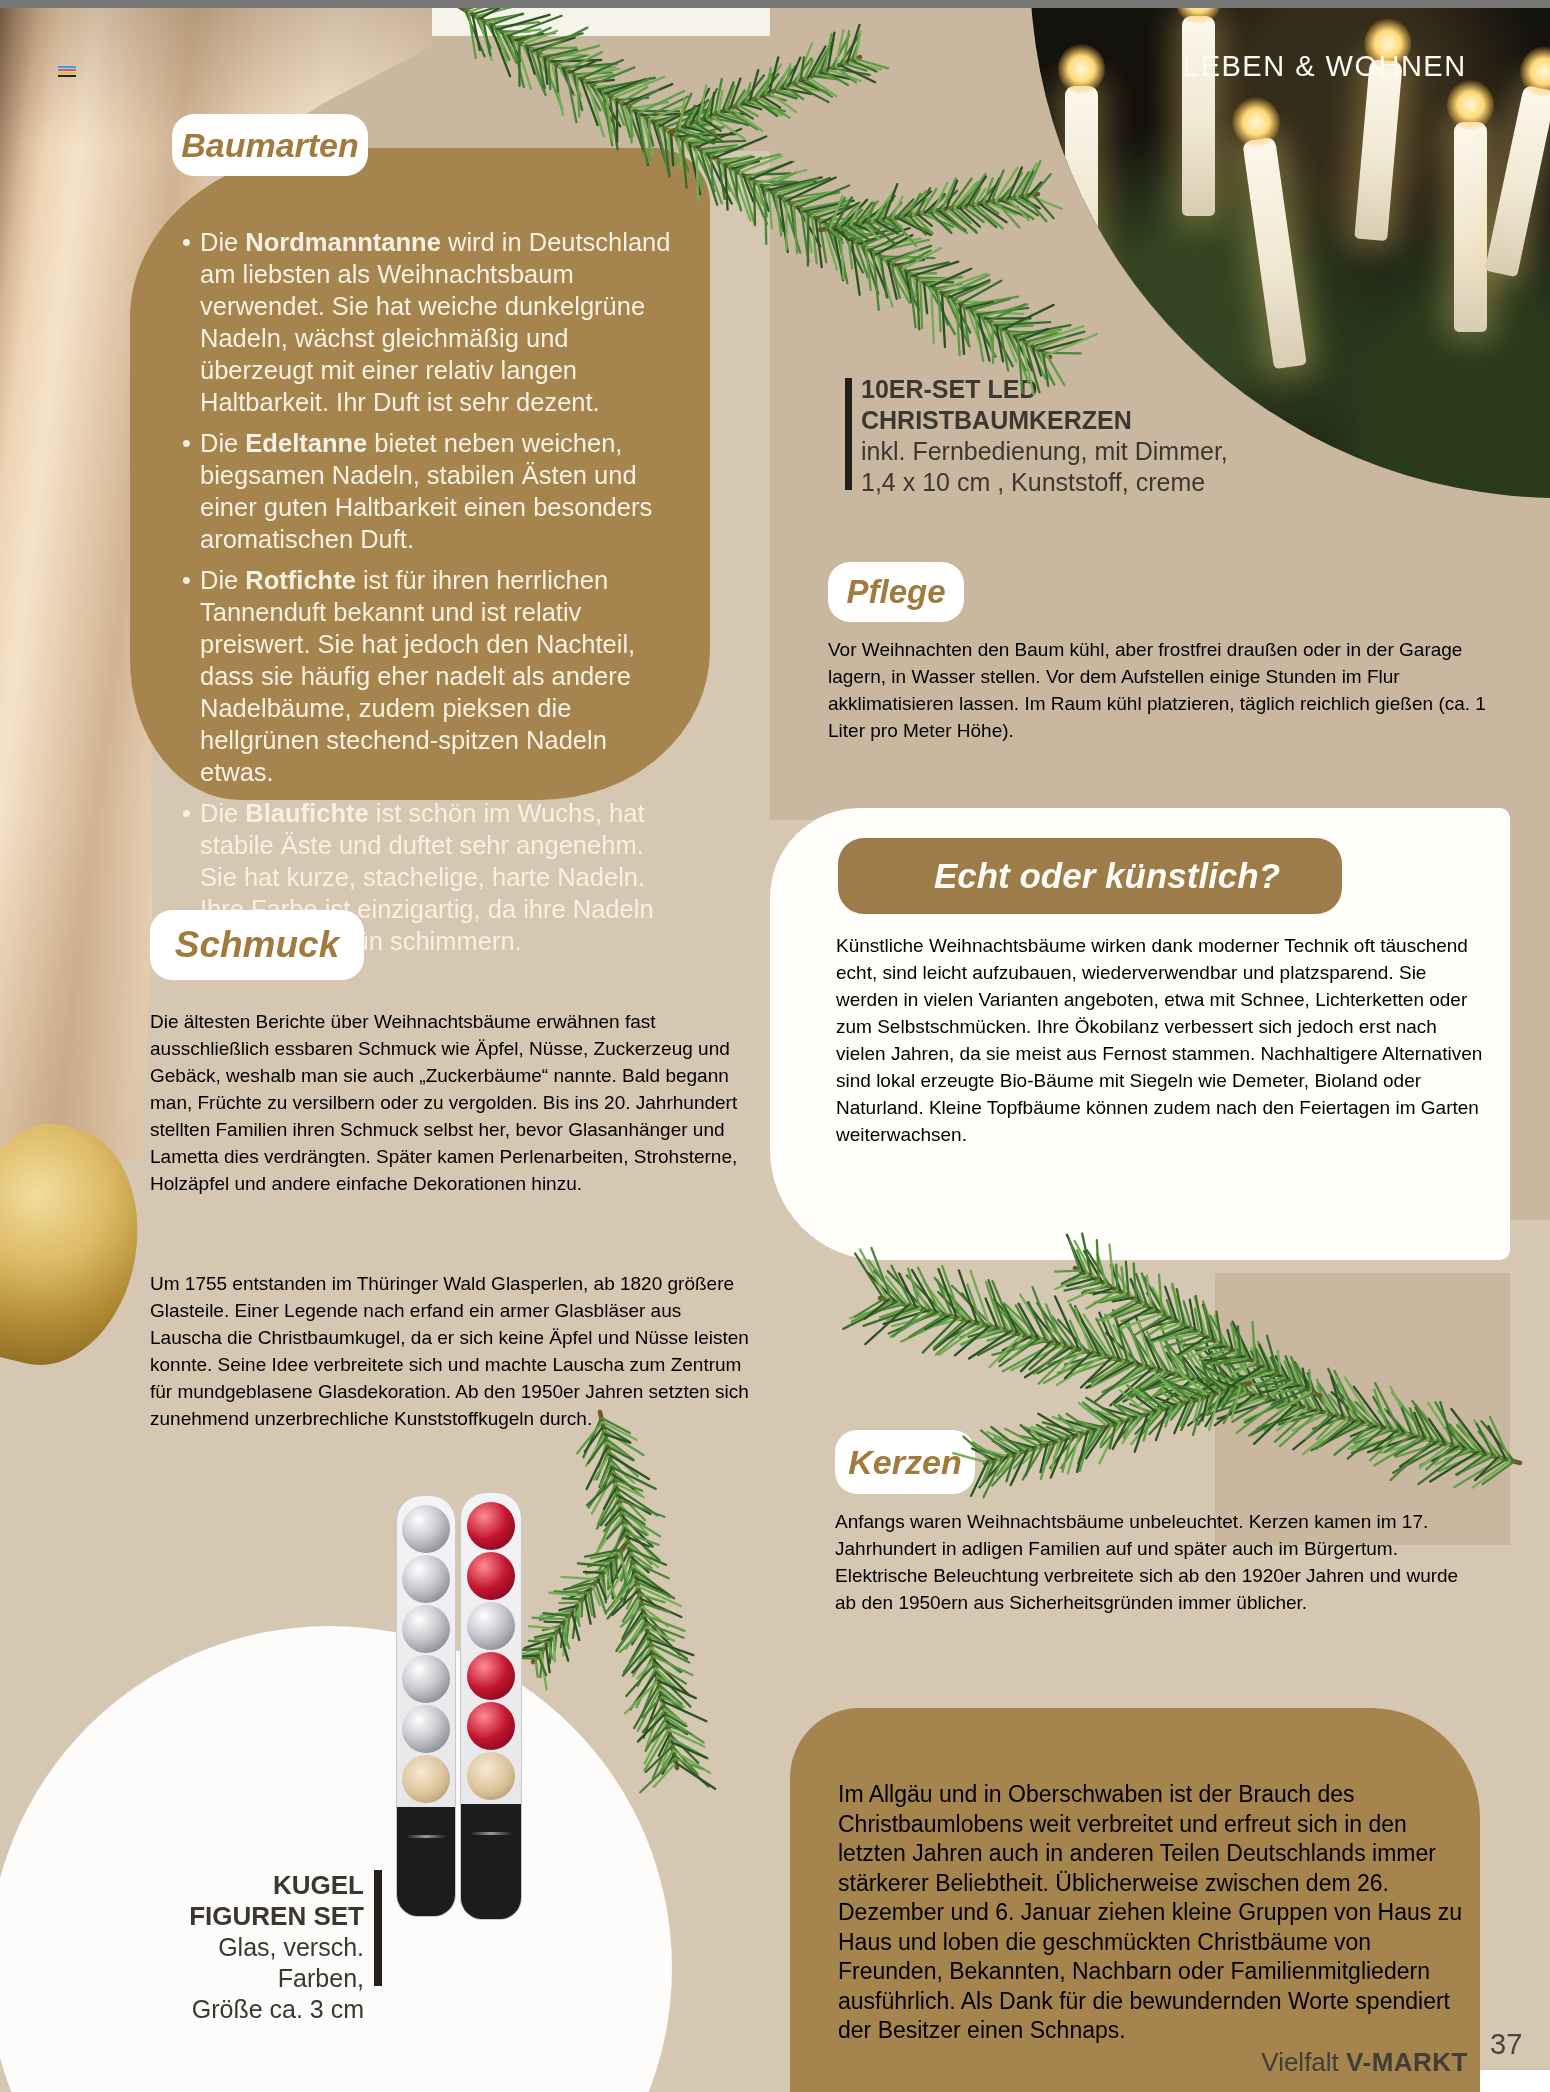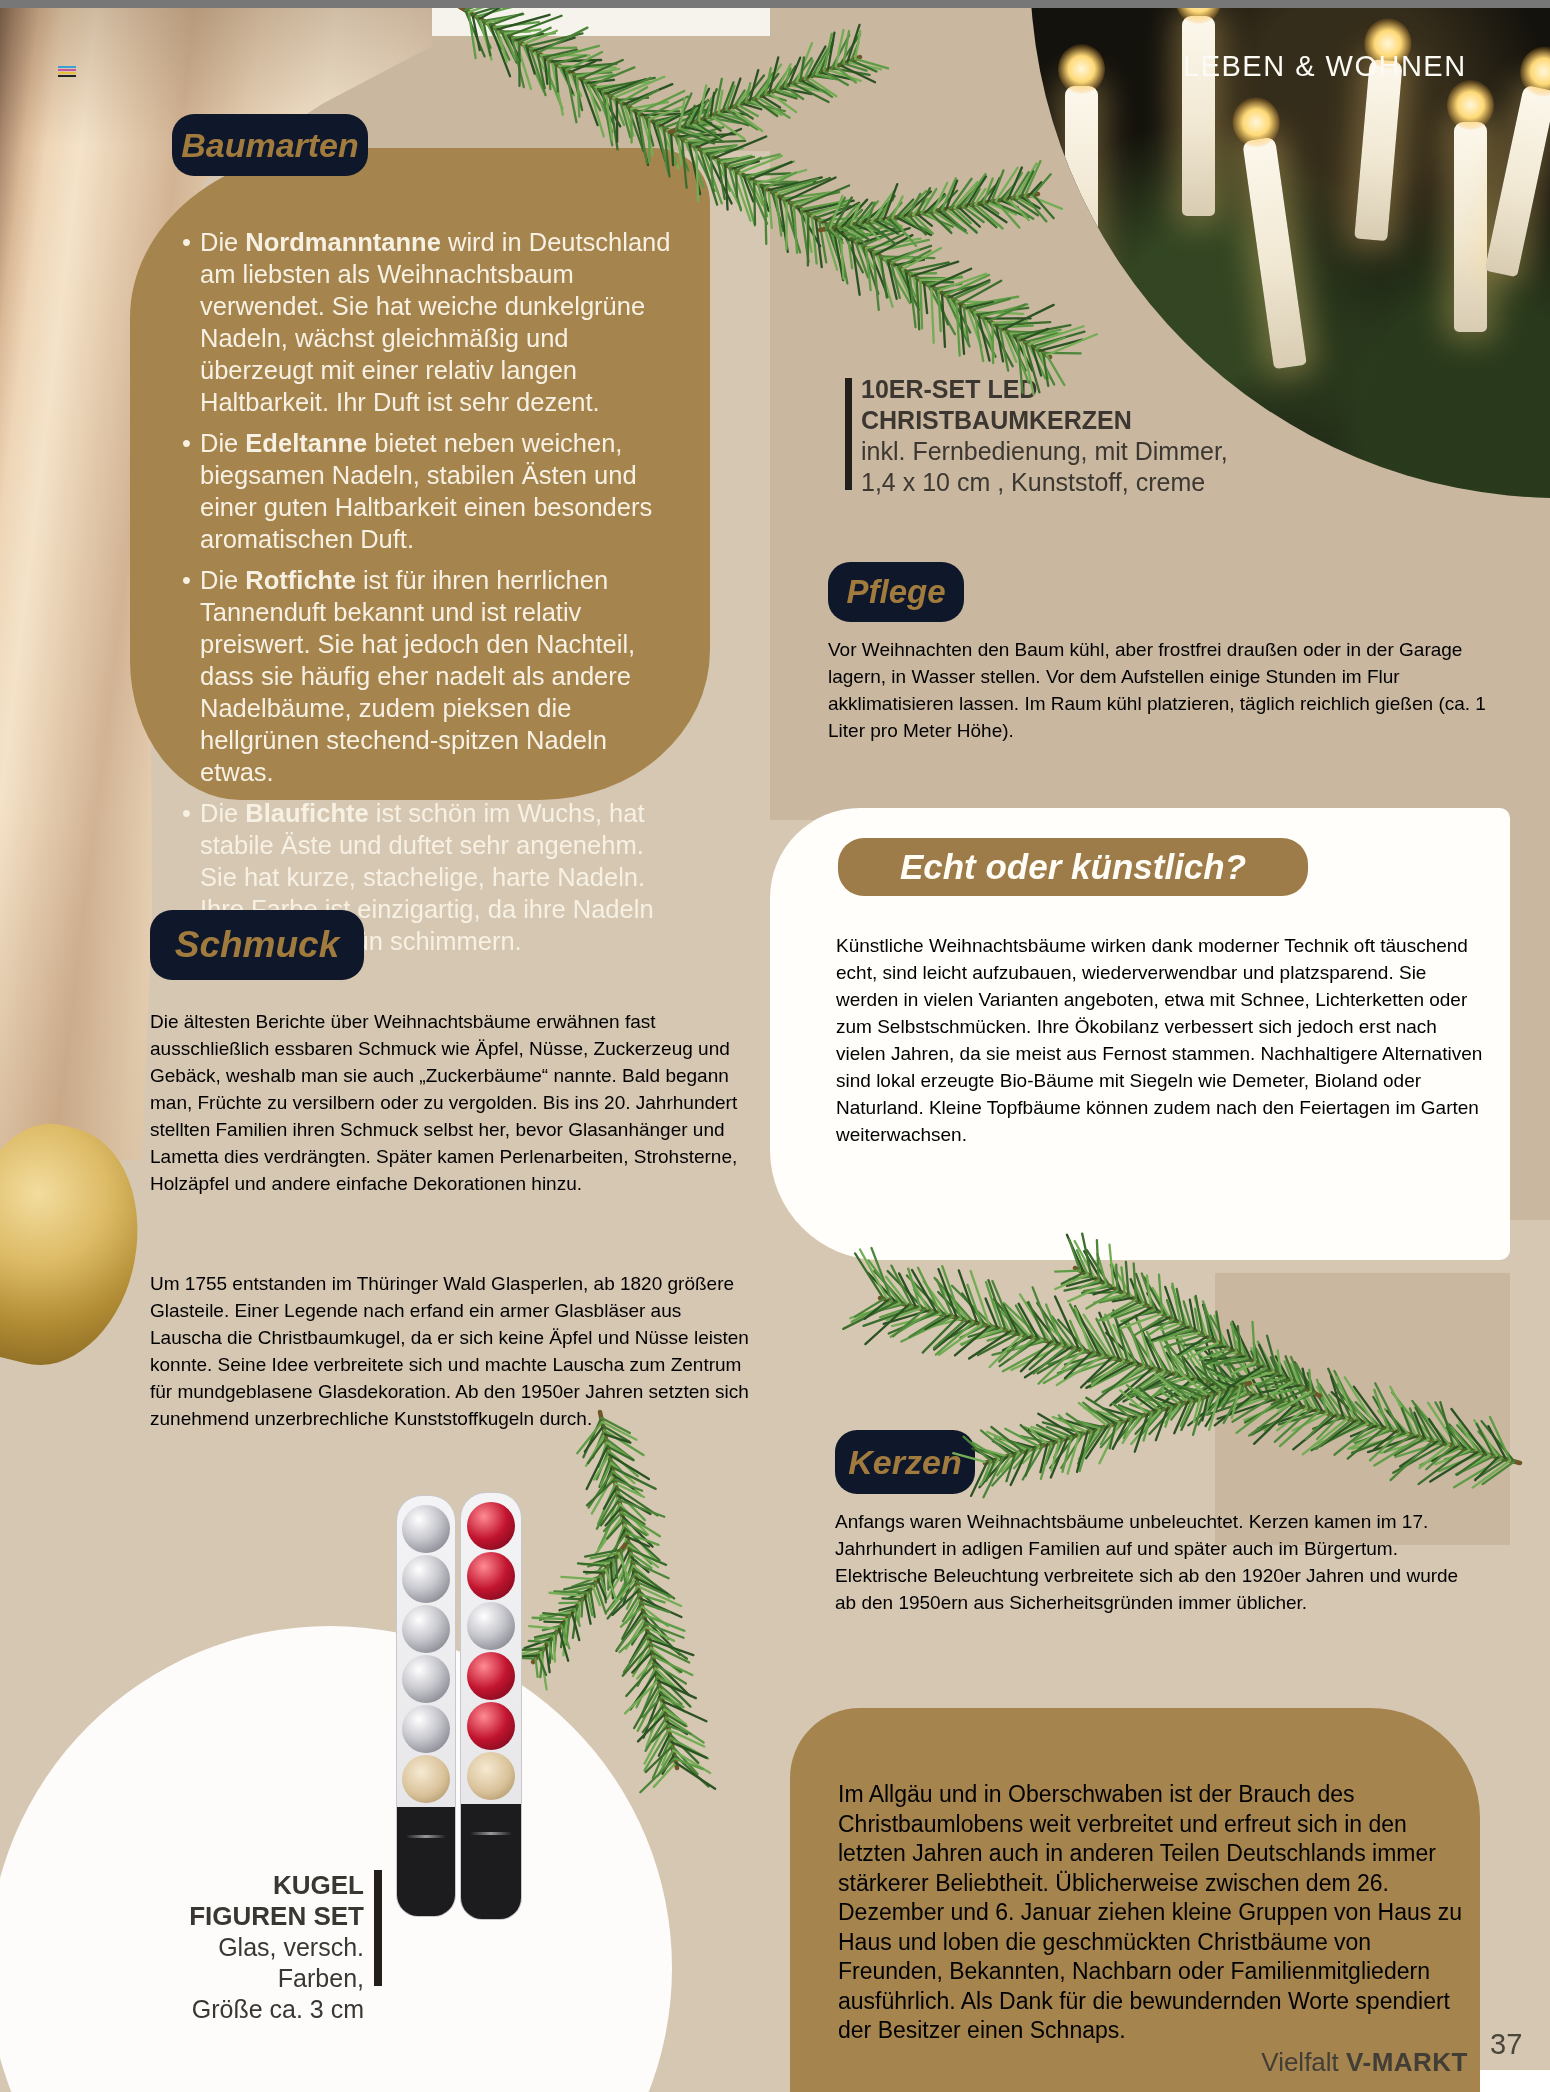--- a/index.html
+++ b/index.html
@@ -37,21 +37,21 @@
   .candle{position:absolute;width:33px;border-radius:9px 9px 5px 5px;
     background:linear-gradient(180deg,#fcf8ec 0%,#f1e8d3 55%,#d8ccb2 100%);
     box-shadow:0 0 30px 10px rgba(255,212,120,.30);}
   .flame{position:absolute;left:-7px;top:-42px;width:47px;height:50px;border-radius:50%;
     background:radial-gradient(circle,#fff7da 0%,#ffd977 38%,rgba(255,178,60,.25) 66%,rgba(0,0,0,0) 76%);}
   .section-header{left:1183px;top:42px;color:#fbfaf4;font-size:29px;letter-spacing:1.5px;}
 
   
   .blob-baumarten{left:130px;top:140px;width:580px;height:652px;background:#a6844e;
     border-radius:210px 55px 170px 110px / 170px 55px 150px 140px;}
-  .label-box{position:absolute;background:#0f172a;border-radius:22px;
+  .label-box{position:absolute;background:#ffffff;border-radius:22px;
     display:flex;align-items:center;justify-content:center;}
   .label-box span{font-style:italic;font-weight:bold;color:#a17b3e;}
   .blob-bottom{left:790px;top:1700px;width:690px;height:392px;background:#a6844e;
     border-radius:70px 110px 0 0;}
   .white-blob{left:770px;top:800px;width:740px;height:452px;background:#fffefa;
     border-radius:90px 10px 10px 110px;}
 
   .bullets{position:absolute;left:182px;top:218px;width:505px;color:#f7f1e4;
     font-size:25.5px;line-height:32px;}
   .bullet{display:flex;margin-bottom:9px;}
@@ -159,21 +159,21 @@
     <div>inkl. Fernbedienung, mit Dimmer,</div>
     <div>1,4 x 10 cm , Kunststoff, creme</div>
   </div>
 
   <div class="label-box" style="left:828px;top:554px;width:136px;height:60px;">
     <span style="font-size:33px;">Pflege</span>
   </div>
   <div class="body-text" style="left:828px;top:628px;width:660px;">Vor Weihnachten den Baum kühl, aber frostfrei draußen oder in der Garage lagern, in Wasser stellen. Vor dem Aufstellen einige Stunden im Flur akklimatisieren lassen. Im Raum kühl platzieren, täglich reichlich gießen (ca. 1 Liter pro Meter Höhe).</div>
 
   <div class="abs white-blob"></div>
-  <div class="label-box" style="left:838px;top:830px;width:470px;height:58px;background:#9d7c49;border-radius:26px;">
+  <div class="label-box" style="left:838px;top:830px;width:470px;height:76px;background:#9d7c49;border-radius:26px;padding-left:34px;">
     <span style="font-size:35px;color:#fffdf6;">Echt oder künstlich?</span>
   </div>
   <div class="body-text" style="left:836px;top:924px;width:648px;">Künstliche Weihnachtsbäume wirken dank moderner Technik oft täuschend echt, sind leicht aufzubauen, wiederverwendbar und platzsparend. Sie werden in vielen Varianten angeboten, etwa mit Schnee, Lichterketten oder zum Selbstschmücken. Ihre Ökobilanz verbessert sich jedoch erst nach vielen Jahren, da sie meist aus Fernost stammen. Nachhaltigere Alternativen sind lokal erzeugte Bio-Bäume mit Siegeln wie Demeter, Bioland oder Naturland. Kleine Topfbäume können zudem nach den Feiertagen im Garten weiterwachsen.</div>
 
   <div class="label-box" style="left:150px;top:902px;width:214px;height:70px;">
     <span style="font-size:37px;">Schmuck</span>
   </div>
   <div class="body-text" style="left:150px;top:1000px;width:600px;">Die ältesten Berichte über Weihnachtsbäume erwähnen fast ausschließlich essbaren Schmuck wie Äpfel, Nüsse, Zuckerzeug und Gebäck, weshalb man sie auch „Zuckerbäume“ nannte. Bald begann man, Früchte zu versilbern oder zu vergolden. Bis ins 20. Jahrhundert stellten Familien ihren Schmuck selbst her, bevor Glasanhänger und Lametta dies verdrängten. Später kamen Perlenarbeiten, Strohsterne, Holzäpfel und andere einfache Dekorationen hinzu.</div>
   <div class="body-text" style="left:150px;top:1262px;width:600px;">Um 1755 entstanden im Thüringer Wald Glasperlen, ab 1820 größere Glasteile. Einer Legende nach erfand ein armer Glasbläser aus Lauscha die Christbaumkugel, da er sich keine Äpfel und Nüsse leisten konnte. Seine Idee verbreitete sich und machte Lauscha zum Zentrum für mundgeblasene Glasdekoration. Ab den 1950er Jahren setzten sich zunehmend unzerbrechliche Kunststoffkugeln durch.</div>
 

